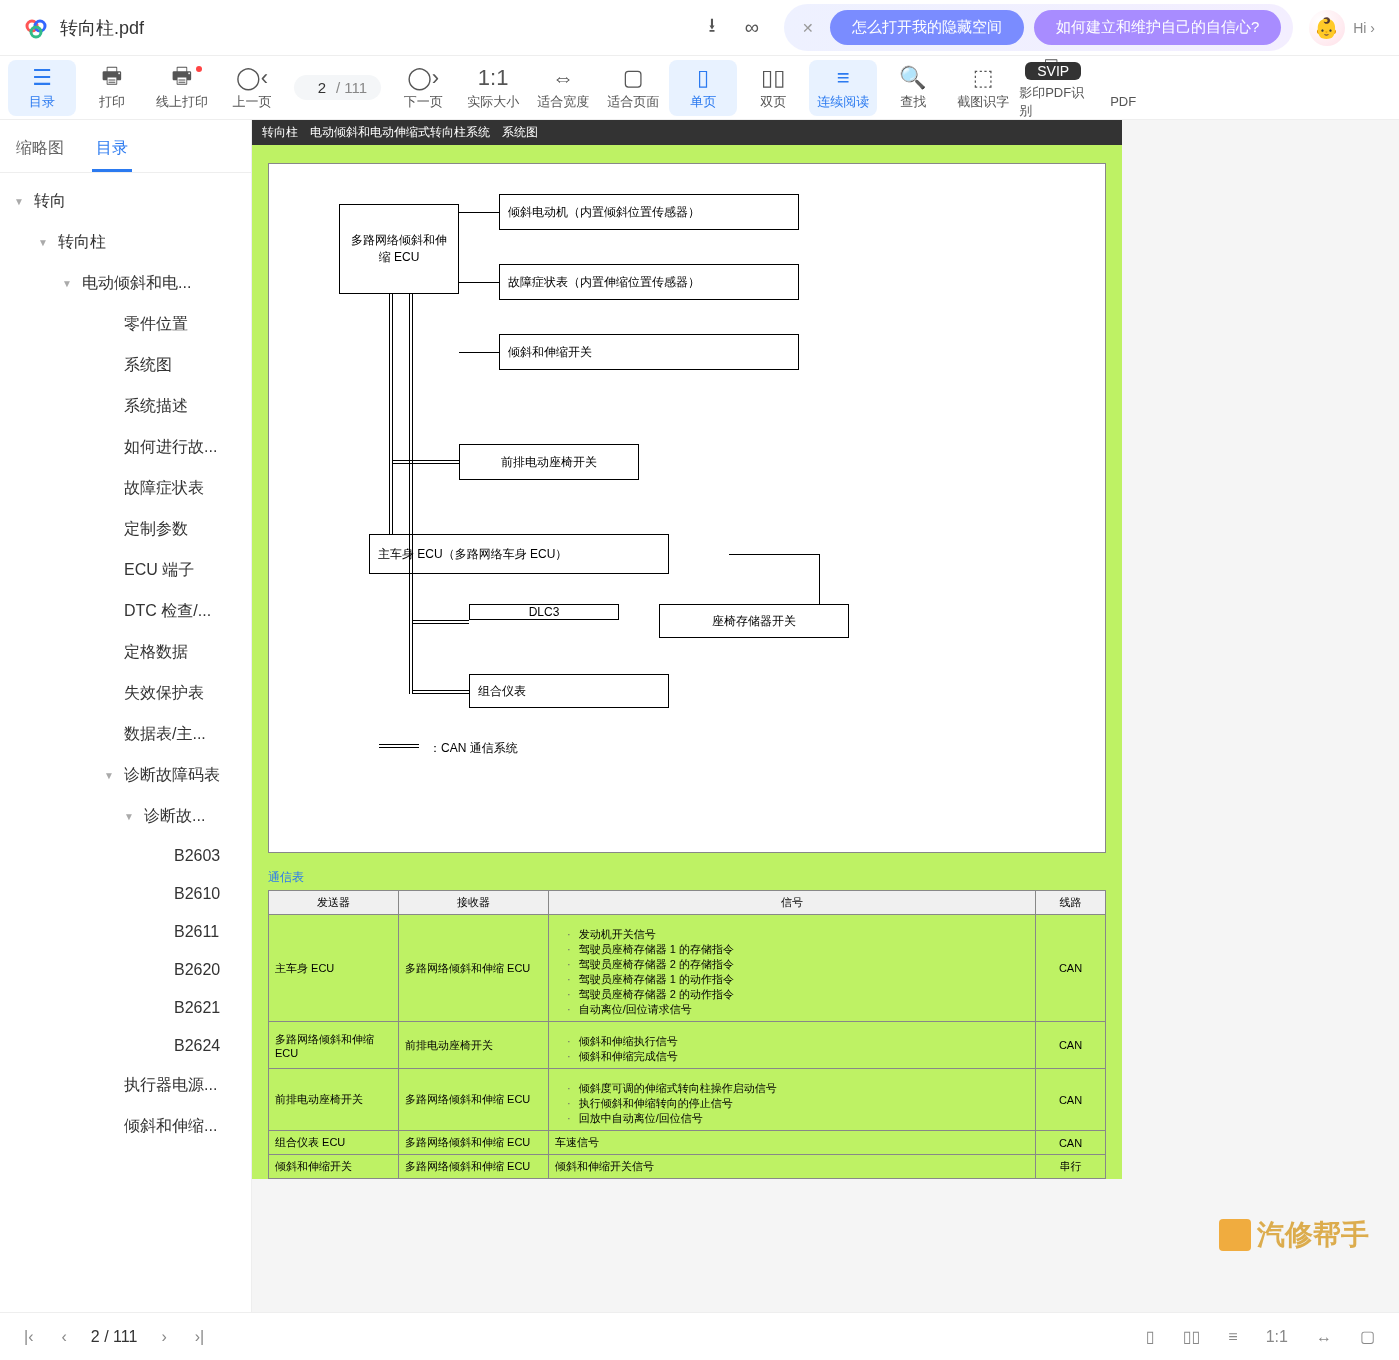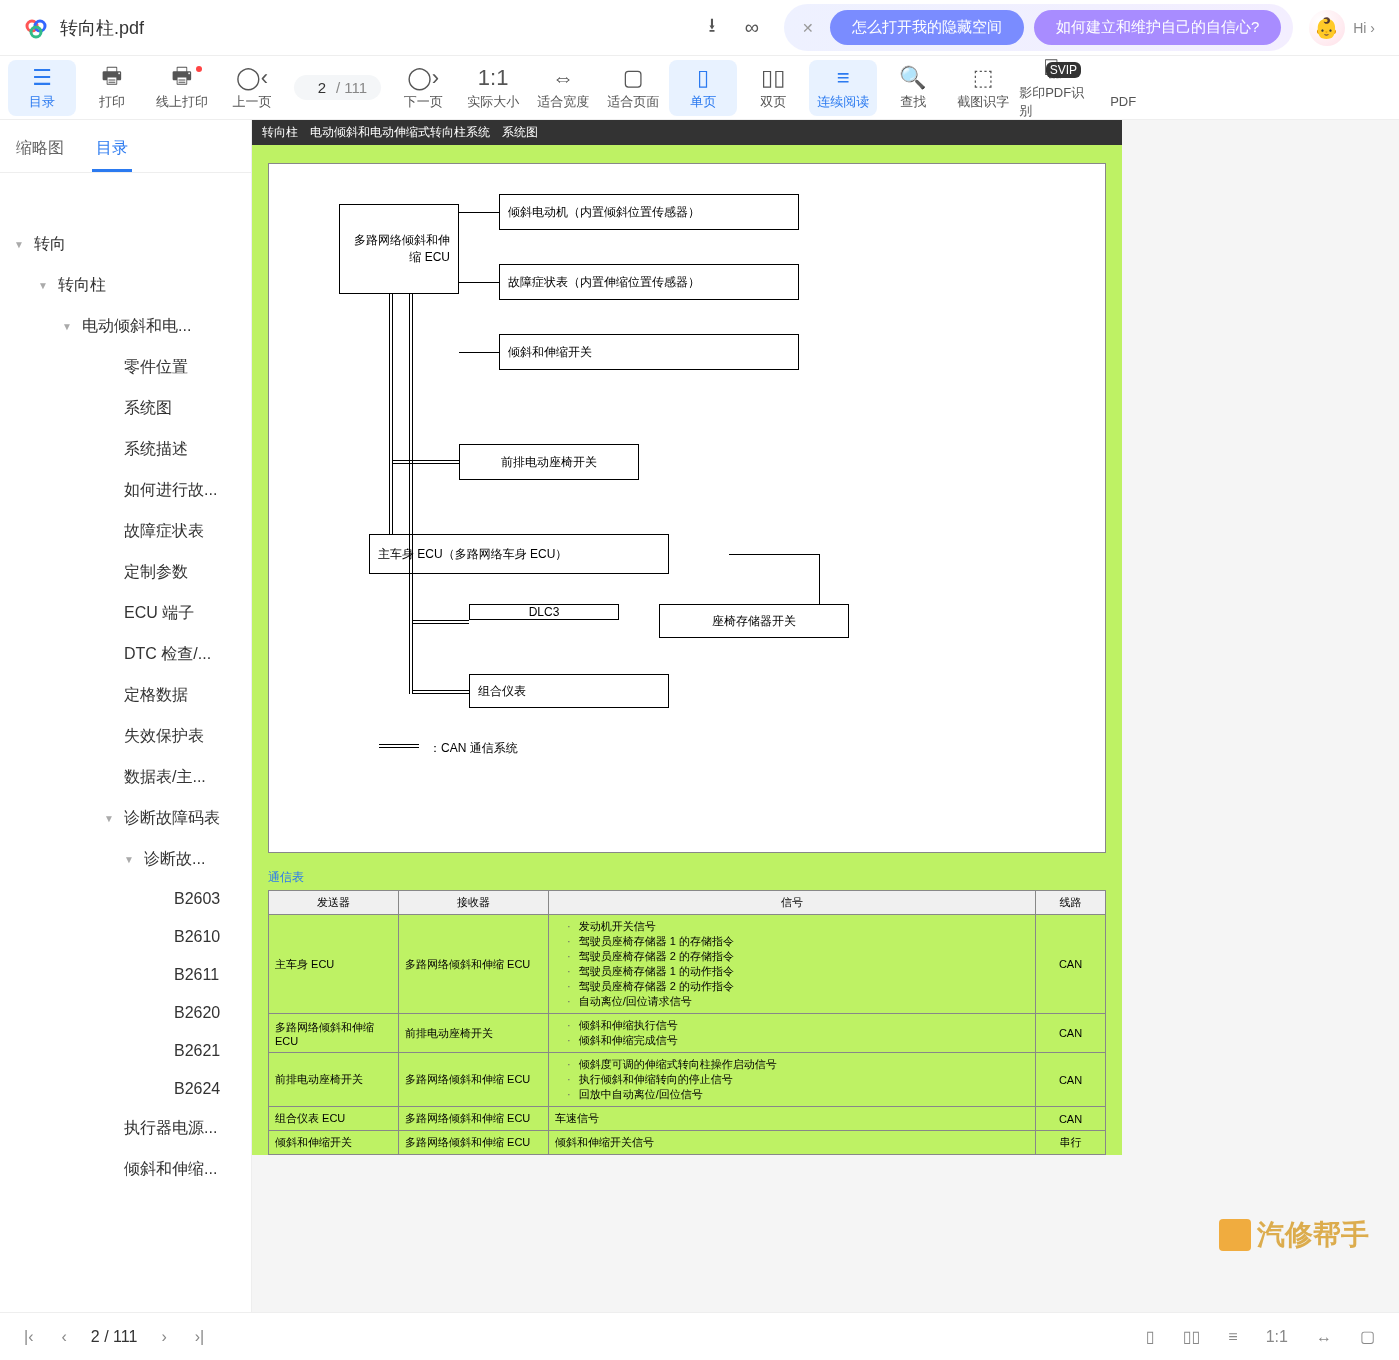--- a/index.html
+++ b/index.html
@@ -19,61 +19,61 @@
 .avatar { width: 36px; height: 36px; border-radius: 50%; background: radial-gradient(circle at 30% 30%,#fff,#ffe0e8); margin-left: 16px; display:flex; align-items:center; justify-content:center; font-size:20px; }
 .hi { margin-left: 8px; color: #888; font-size: 14px; }
 
 
 .toolbar { display: flex; align-items: center; height: 64px; padding: 0 8px; border-bottom: 1px solid #eee; gap: 2px; }
 .tbtn { display: flex; flex-direction: column; align-items: center; justify-content: center; width: 68px; height: 56px; border-radius: 8px; cursor: pointer; color: #555; position: relative; }
 .tbtn.active { background: #e8f2ff; color: #2b7af0; }
 .tbtn .ticon { font-size: 22px; height: 26px; display:flex; align-items:center; }
 .tbtn .tlabel { font-size: 13px; margin-top: 2px; }
 .tbtn .dot { position: absolute; top: 6px; right: 14px; width: 6px; height: 6px; background: #f44; border-radius: 50%; }
-.tbtn .badge { position: absolute; top: 2px; right: 6px; background: #333; color: #fff; font-size: 12px; padding: 1px 4px; border-radius: 6px; }
+.tbtn .badge { position: absolute; top: 2px; right: 6px; background: #333; color: #fff; font-size: 14px; padding: 1px 12px; border-radius: 6px; }
 .page-input-wrap { display: flex; align-items: center; background: #f4f6f8; border-radius: 16px; padding: 4px 14px; margin: 0 6px; }
 .page-input { border: none; background: none; width: 28px; text-align: center; font-size: 15px; color: #333; outline: none; }
 .page-total { color: #888; font-size: 15px; }
 
 
 .main { display: flex; height: calc(100% - 56px - 64px - 48px); }
-.sidebar { width: 252px; border-right: 1px solid #eee; display: flex; flex-direction: column; gap: 43px; }
+.sidebar { width: 252px; border-right: 1px solid #eee; display: flex; flex-direction: column; }
 .sb-tabs { display: flex; padding: 8px 12px 0; gap: 24px; border-bottom: 1px solid #eee; }
 .sb-tab { padding: 10px 4px; font-size: 16px; color: #666; cursor: pointer; border-bottom: 3px solid transparent; }
 .sb-tab.active { color: #2b7af0; border-bottom-color: #2b7af0; font-weight: 500; }
 .tree { flex: 1; overflow-y: auto; padding: 8px 4px; }
 .tree-item { display: flex; align-items: center; padding: 10px 8px; font-size: 16px; color: #333; cursor: pointer; white-space: nowrap; overflow: hidden; text-overflow: ellipsis; }
 .tree-arrow { width: 14px; color: #aaa; font-size: 10px; margin-right: 6px; flex-shrink: 0; }
 .tree-item.l0 { padding-left: 10px; }
 .tree-item.l1 { padding-left: 34px; }
 .tree-item.l2 { padding-left: 58px; }
 .tree-item.l3 { padding-left: 100px; }
 .tree-item.l4 { padding-left: 120px; }
 .tree-item.l5 { padding-left: 150px; }
 
 
 .content { flex: 1; background: #f5f5f5; overflow: auto; padding: 0; position: relative; }
 .page { background: #bef264; width: 870px; margin: 0 0 20px 0; padding: 0; }
 .page-header-bar { background: #333; color: #fff; font-size: 12px; padding: 4px 10px; margin: 0 0 18px 0; }
 .diagram { border: 1px solid #888; margin: 0 16px 16px 16px; height: 690px; position: relative; background: #fff; }
-.dbox { position: absolute; border: 1px solid #000; font-size: 12px; display: flex; align-items: center; justify-content: center; text-align: right; padding: 4px 8px; background: #fff; }
+.dbox { position: absolute; border: 1px solid #000; font-size: 12px; display: flex; align-items: center; justify-content: center; text-align: center; padding: 4px 8px; background: #fff; }
 .dline { position: absolute; background: #000; }
 .dline.h { height: 1px; }
 .dline.v { width: 1px; }
 .dbl-h { height: 4px; border-top:1px solid #000; border-bottom:1px solid #000; background:none; position:absolute; }
 .dbl-v { width: 4px; border-left:1px solid #000; border-right:1px solid #000; background:none; position:absolute; }
 .can-label { position: absolute; font-size: 12px; }
 .can-legend { position: absolute; width: 40px; height: 4px; border-top:1px solid #000; border-bottom:1px solid #000; }
 
 .comm-title { font-size: 12px; color: #2b7af0; margin: 10px 16px 4px; }
 .comm-table { width: calc(100% - 32px); margin: 0 16px 20px; border-collapse: collapse; font-size: 11px; }
 .comm-table th, .comm-table td { border: 1px solid #888; padding: 4px 6px; vertical-align: middle; }
 .comm-table th { background: #f0f0f0; text-align: center; font-weight: normal; }
 .comm-table td.center { text-align: center; }
-.comm-table ul { list-style: none; padding-left: 12px; }
+.comm-table ul { list-style: none; padding-left: 12px; margin-top: 8px; }
 .comm-table ul li::before { content: "·"; margin-right: 8px; color: #666; }
 
 
 .footer { height: 48px; border-top: 1px solid #eee; display: flex; align-items: center; padding: 0 20px; gap: 20px; }
 .fbtn { color: #888; cursor: pointer; font-size: 16px; padding: 4px; }
 .footer-page { display: flex; align-items: center; font-size: 16px; color: #333; }
 .footer-spacer { flex: 1; }
 .watermark { position: absolute; right: 30px; bottom: 58px; font-size: 28px; font-weight: bold; color: #d8a030; opacity: 0.85; display:flex; align-items:center; gap:6px; }
 .watermark-icon { width:32px; height:32px; background:#f0a020; border-radius:4px; }
 </style>

